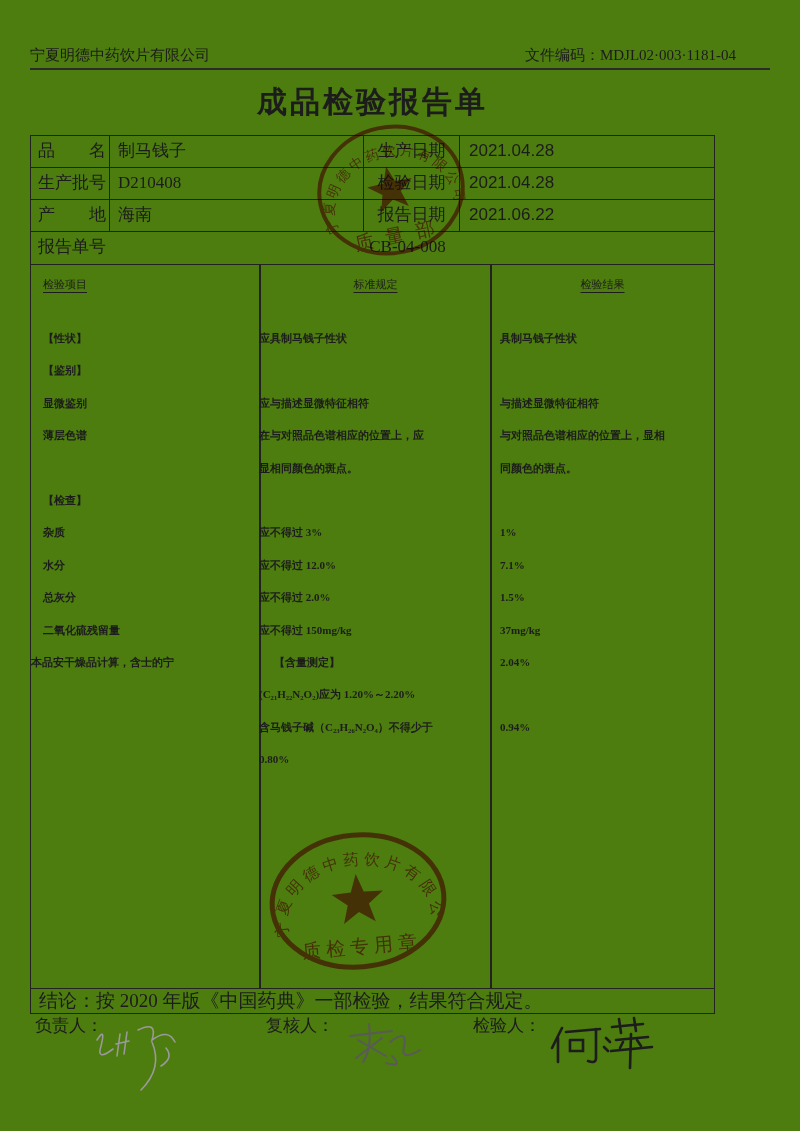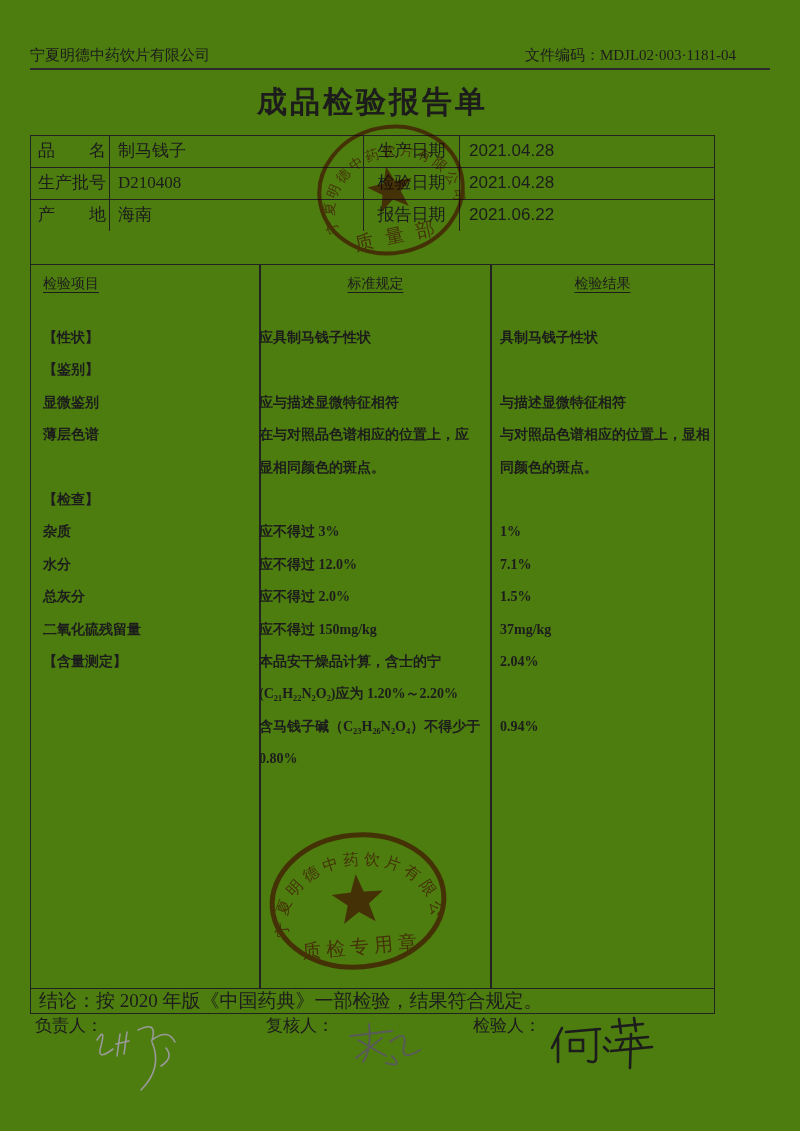--- a/index.html
+++ b/index.html
@@ -16,21 +16,21 @@
   .irow{display:flex;height:32px;border-bottom:1.5px solid #222;box-sizing:border-box;}
   .irow:last-child{border-bottom:none;height:31px;position:relative;}
   .ic{box-sizing:border-box;border-right:1.5px solid #222;line-height:30px;white-space:nowrap;overflow:hidden;}
   .ic-label{width:79px;padding-left:7px;}
   .ic-value{width:254px;padding-left:8px;}
   .ic-label2{width:96px;text-align:center;}
   .ic-value2{flex:1;border-right:none;padding-left:9px;font-family:Liberation Sans, sans-serif;}
   .reportno-label{position:absolute;left:7px;top:0;line-height:30px;}
   .reportno-value{position:absolute;left:70px;right:0;top:0;text-align:center;line-height:30px;}
   
-  .main{position:absolute;left:30px;top:265px;width:685px;height:723px;border-left:1.5px solid #222;border-right:1.5px solid #222;box-sizing:border-box;font-size:14px;}
+  .main{position:absolute;left:30px;top:265px;width:685px;height:723px;border-left:1.5px solid #222;border-right:1.5px solid #222;box-sizing:border-box;font-size:11px;}
   .vline{position:absolute;top:0;bottom:0;width:1.5px;background:#222;}
   .vline1{left:228px;}
   .vline2{left:459px;}
   .mhead{position:absolute;top:8px;left:0;width:100%;height:24px;}
   .mh{position:absolute;text-decoration:underline;text-underline-offset:4px;line-height:22px;}
   .mh1{left:12px;}
   .mh2{left:229px;width:231px;text-align:center;}
   .mh3{left:460px;width:223px;text-align:center;}
   .lines{position:absolute;left:0;top:57px;width:100%;}
   .trow{display:flex;height:32.4px;line-height:32.4px;white-space:nowrap;}
@@ -73,20 +73,24 @@
       <div class="ic ic-value">D210408</div>
       <div class="ic ic-label2">检验日期</div>
       <div class="ic ic-value2">2021.04.28</div>
     </div>
     <div class="irow">
       <div class="ic ic-label">产　　地</div>
       <div class="ic ic-value">海南</div>
       <div class="ic ic-label2">报告日期</div>
       <div class="ic ic-value2">2021.06.22</div>
     </div>
+    <div class="irow">
+      <span class="reportno-label">报告单号</span>
+      <span class="reportno-value">CB-04-008</span>
+    </div>
   </div>
 
   <div class="main">
     <div class="vline vline1"></div>
     <div class="vline vline2"></div>
     <div class="mhead">
       <span class="mh mh1">检验项目</span>
       <span class="mh mh2">标准规定</span>
       <span class="mh mh3">检验结果</span>
     </div>
@@ -135,22 +139,22 @@
           <div class="tc tc1">总灰分</div>
           <div class="tc tc2">应不得过 2.0%</div>
           <div class="tc tc3">1.5%</div>
         </div>
         <div class="trow">
           <div class="tc tc1">二氧化硫残留量</div>
           <div class="tc tc2">应不得过 150mg/kg</div>
           <div class="tc tc3">37mg/kg</div>
         </div>
         <div class="trow">
+          <div class="tc tc2">本品安干燥品计算，含士的宁</div>
           <div class="tc tc1">【含量测定】</div>
-          <div class="tc tc2">本品安干燥品计算，含士的宁</div>
           <div class="tc tc3">2.04%</div>
         </div>
         <div class="trow">
           <div class="tc tc1"></div>
           <div class="tc tc2">(C₂₁H₂₂N₂O₂)应为 1.20%～2.20%</div>
           <div class="tc tc3"></div>
         </div>
         <div class="trow">
           <div class="tc tc1"></div>
           <div class="tc tc2">含马钱子碱（C₂₃H₂₆N₂O₄）不得少于</div>

